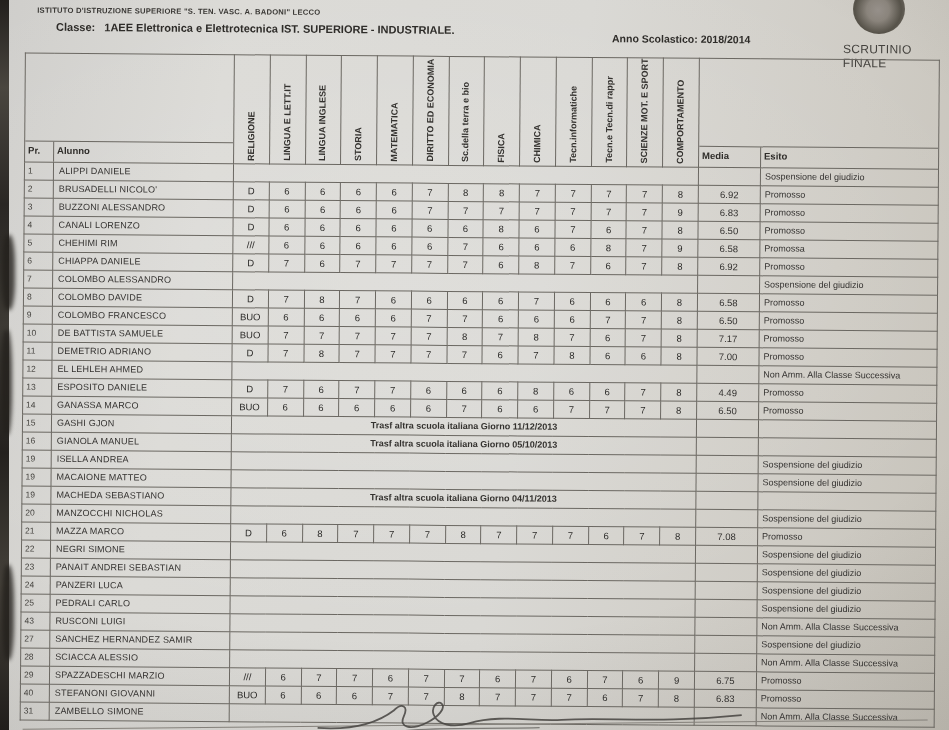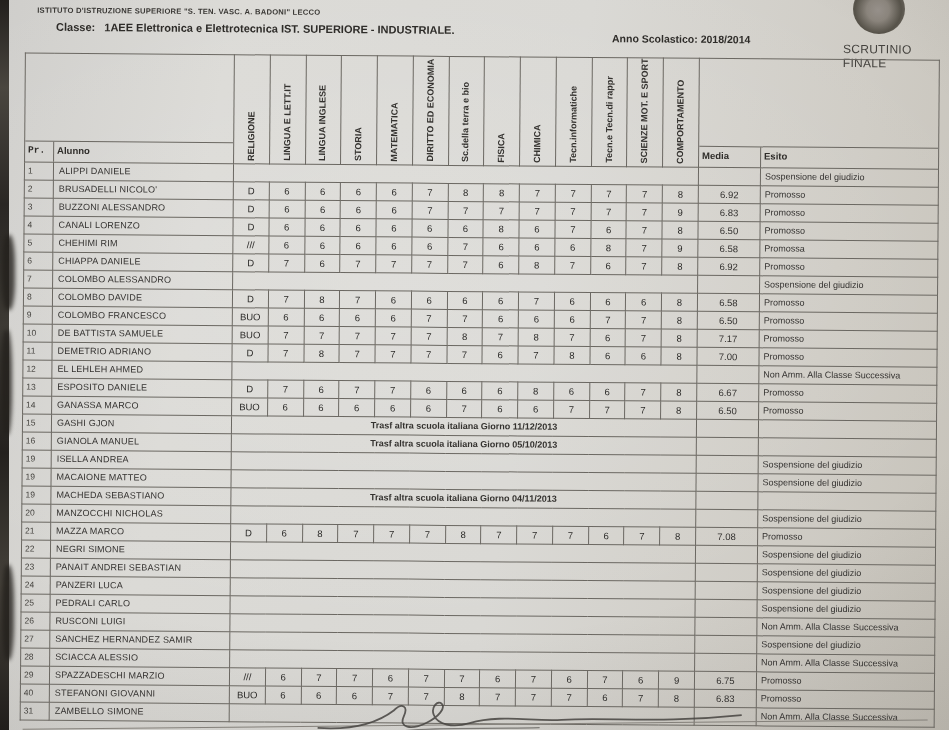--- a/index.html
+++ b/index.html
@@ -25,21 +25,21 @@
   thead tr{height:106px;}
   th{font-weight:bold;padding:0;}
   th.vth{vertical-align:bottom;text-align:center;background:transparent;}
   .vtext{writing-mode:vertical-rl;transform:rotate(180deg);font-size:9px;font-weight:bold;
     white-space:nowrap;margin:0 auto;padding-top:3px;color:#34322f;line-height:1;}
   th.split{vertical-align:bottom;padding:0;}
   .sub-strip{display:flex;border-top:1px solid #6b6862;height:20px;align-items:stretch;}
   .sub-strip .a{border-right:1px solid #6b6862;display:flex;align-items:flex-start;box-sizing:border-box;}
   .sub-strip .b{flex:1;display:flex;align-items:flex-start;}
   .sub-lab{font-size:9.5px;font-weight:bold;padding:3px 3px 0 3px;color:#2f2d2a;}
-  .pa-a{width:29px;font-family:Liberation Mono, monospace;}
+  .pa-a{width:29px;}
   .me-a{width:62px;}
   tbody td{height:17.8px;font-size:9px;color:#343230;padding:0 2px;line-height:17px;}
   td.pr-cell{font-size:8.5px;padding-left:3px;color:#45433f;}
   td.name-cell{font-size:9px;letter-spacing:.2px;padding-left:5px;white-space:nowrap;}
   td.grade-cell{text-align:center;font-size:9.5px;color:#2c2b29;}
   td.note-cell{text-align:center;font-size:9px;font-weight:bold;color:#34322f;}
   td.media-cell{text-align:center;font-size:9.5px;}
   td.esito-cell{font-size:9px;padding-left:4px;white-space:nowrap;}
   .page-edge{position:absolute;left:28px;top:721px;width:905px;border-top:1.2px solid #84807a;transform:rotate(-1.05deg);}
   .signature{position:absolute;left:315px;top:697px;}
@@ -347,21 +347,21 @@
             <td class="grade-cell">7</td>
             <td class="grade-cell">7</td>
             <td class="grade-cell">6</td>
             <td class="grade-cell">6</td>
             <td class="grade-cell">6</td>
             <td class="grade-cell">8</td>
             <td class="grade-cell">6</td>
             <td class="grade-cell">6</td>
             <td class="grade-cell">7</td>
             <td class="grade-cell">8</td>
-            <td class="media-cell">6.67</td>
+            <td class="media-cell">4.49</td>
             <td class="esito-cell">Promosso</td>
           </tr>
           <tr>
             <td class="pr-cell">14</td>
             <td class="name-cell">GANASSA MARCO</td>
             <td class="grade-cell">BUO</td>
             <td class="grade-cell">6</td>
             <td class="grade-cell">6</td>
             <td class="grade-cell">6</td>
             <td class="grade-cell">6</td>
@@ -459,21 +459,21 @@
             <td class="esito-cell">Sospensione del giudizio</td>
           </tr>
           <tr>
             <td class="pr-cell">25</td>
             <td class="name-cell">PEDRALI CARLO</td>
             <td class="note-cell" colspan="13"></td>
             <td class="media-cell"></td>
             <td class="esito-cell">Sospensione del giudizio</td>
           </tr>
           <tr>
-            <td class="pr-cell">26</td>
+            <td class="pr-cell">43</td>
             <td class="name-cell">RUSCONI LUIGI</td>
             <td class="note-cell" colspan="13"></td>
             <td class="media-cell"></td>
             <td class="esito-cell">Non Amm. Alla Classe Successiva</td>
           </tr>
           <tr>
             <td class="pr-cell">27</td>
             <td class="name-cell">SANCHEZ HERNANDEZ SAMIR</td>
             <td class="note-cell" colspan="13"></td>
             <td class="media-cell"></td>

